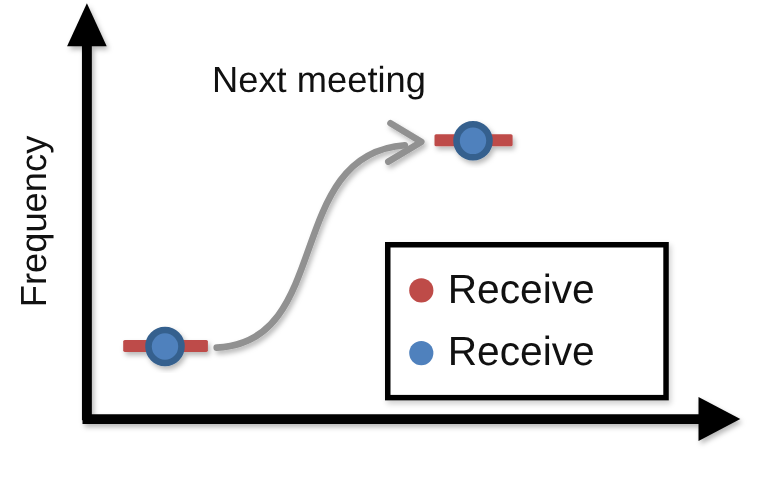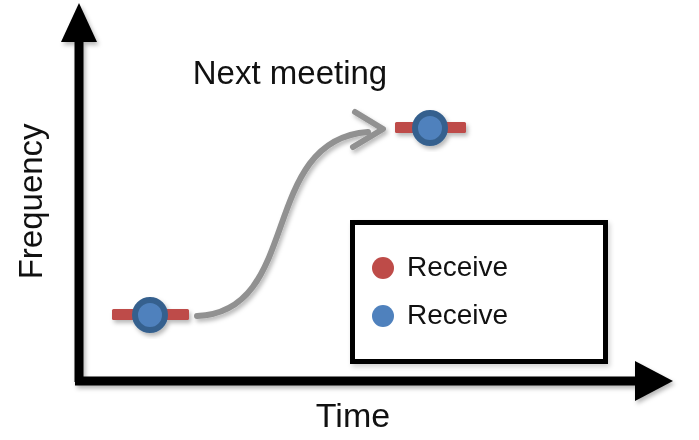--- a/index.html
+++ b/index.html
@@ -57,21 +57,21 @@
     display: flex;
     align-items: center;
     gap: 13px;
   }
   .legend-dot {
     width: 22px; height: 22px;
     border-radius: 50%;
     flex: 0 0 auto;
   }
   .legend-label {
-    font-size: 28px;
+    font-size: 37px;
     color: #111111;
     line-height: 1;
     padding-bottom: 3px;
   }
 </style>
 </head>
 <body>
 
 <div id="stage">
 
@@ -100,21 +100,20 @@
     </g>
 
     <g filter="url(#soft)">
       <rect x="395" y="122" width="71" height="11" rx="1.5" fill="#BE4B48"></rect>
       <circle cx="430" cy="128" r="15" stroke-width="6" fill="#4F81BD" stroke="#36618E"></circle>
     </g>
   </svg>
 
   <div class="label annotation">Next meeting</div>
   <div class="label ylabel">Frequency</div>
-  <div class="label xlabel">Time</div>
 
   <div class="legend">
     <div class="legend-row">
       <span class="legend-dot" style="background: rgb(190, 75, 72);"></span>
       <span class="legend-label">Receive</span>
     </div>
     <div class="legend-row">
       <span class="legend-dot" style="background: rgb(79, 129, 189);"></span>
       <span class="legend-label">Receive</span>
     </div>

